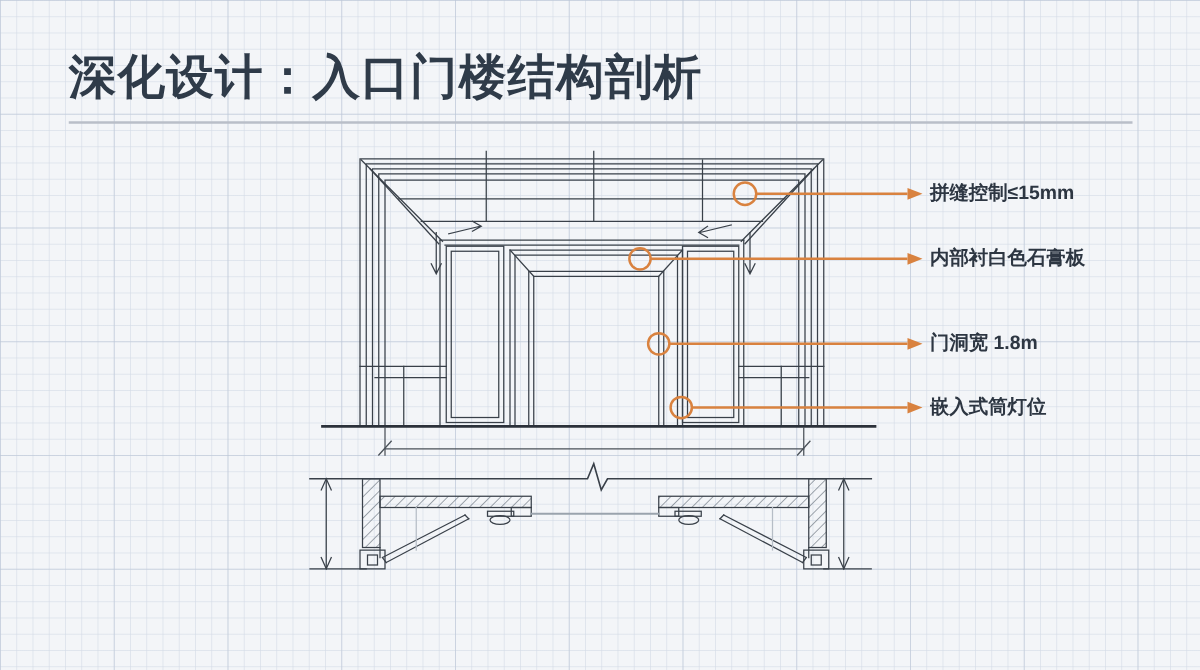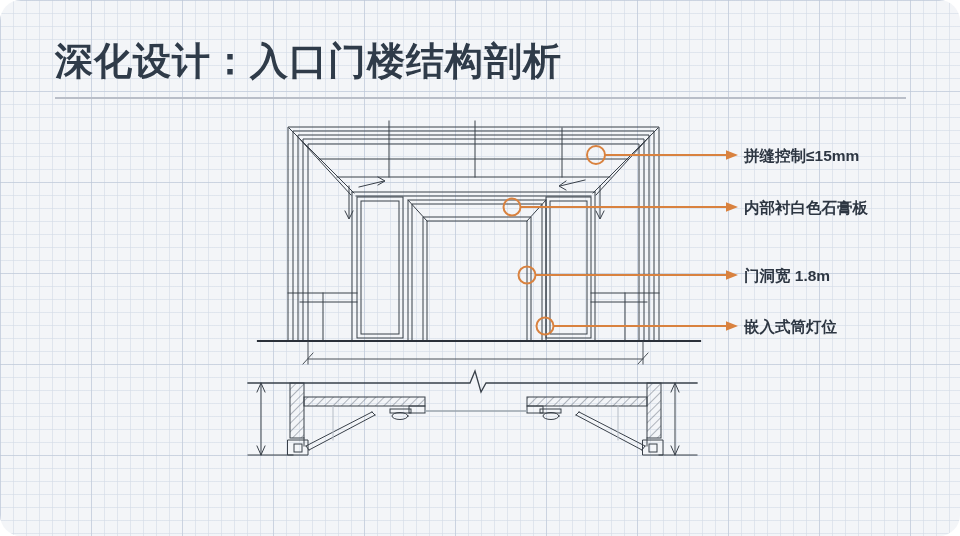--- a/index.html
+++ b/index.html
@@ -9,21 +9,20 @@
   }
   .slide{
     position:relative;width:960px;height:536px;
     background-color:#f3f5f8;
     background-image:
       linear-gradient(to right, rgba(186,197,214,.55) 1px, transparent 1px),
       linear-gradient(to bottom, rgba(186,197,214,.55) 1px, transparent 1px),
       linear-gradient(to right, rgba(213,220,231,.65) 1px, transparent 1px),
       linear-gradient(to bottom, rgba(213,220,231,.65) 1px, transparent 1px);
     background-size:91px 91px, 91px 91px, 13px 13px, 13px 13px;
-    border-radius:21px;
   }
   .page-title{
     position:absolute;left:55px;top:36px;margin:0;
     font-size:38px;font-weight:800;letter-spacing:1px;
     color:#2f3b49;white-space:nowrap;
   }
   .title-divider{
     position:absolute;left:55px;top:97px;width:851px;height:2px;
     background:#b9bec8;
   }

